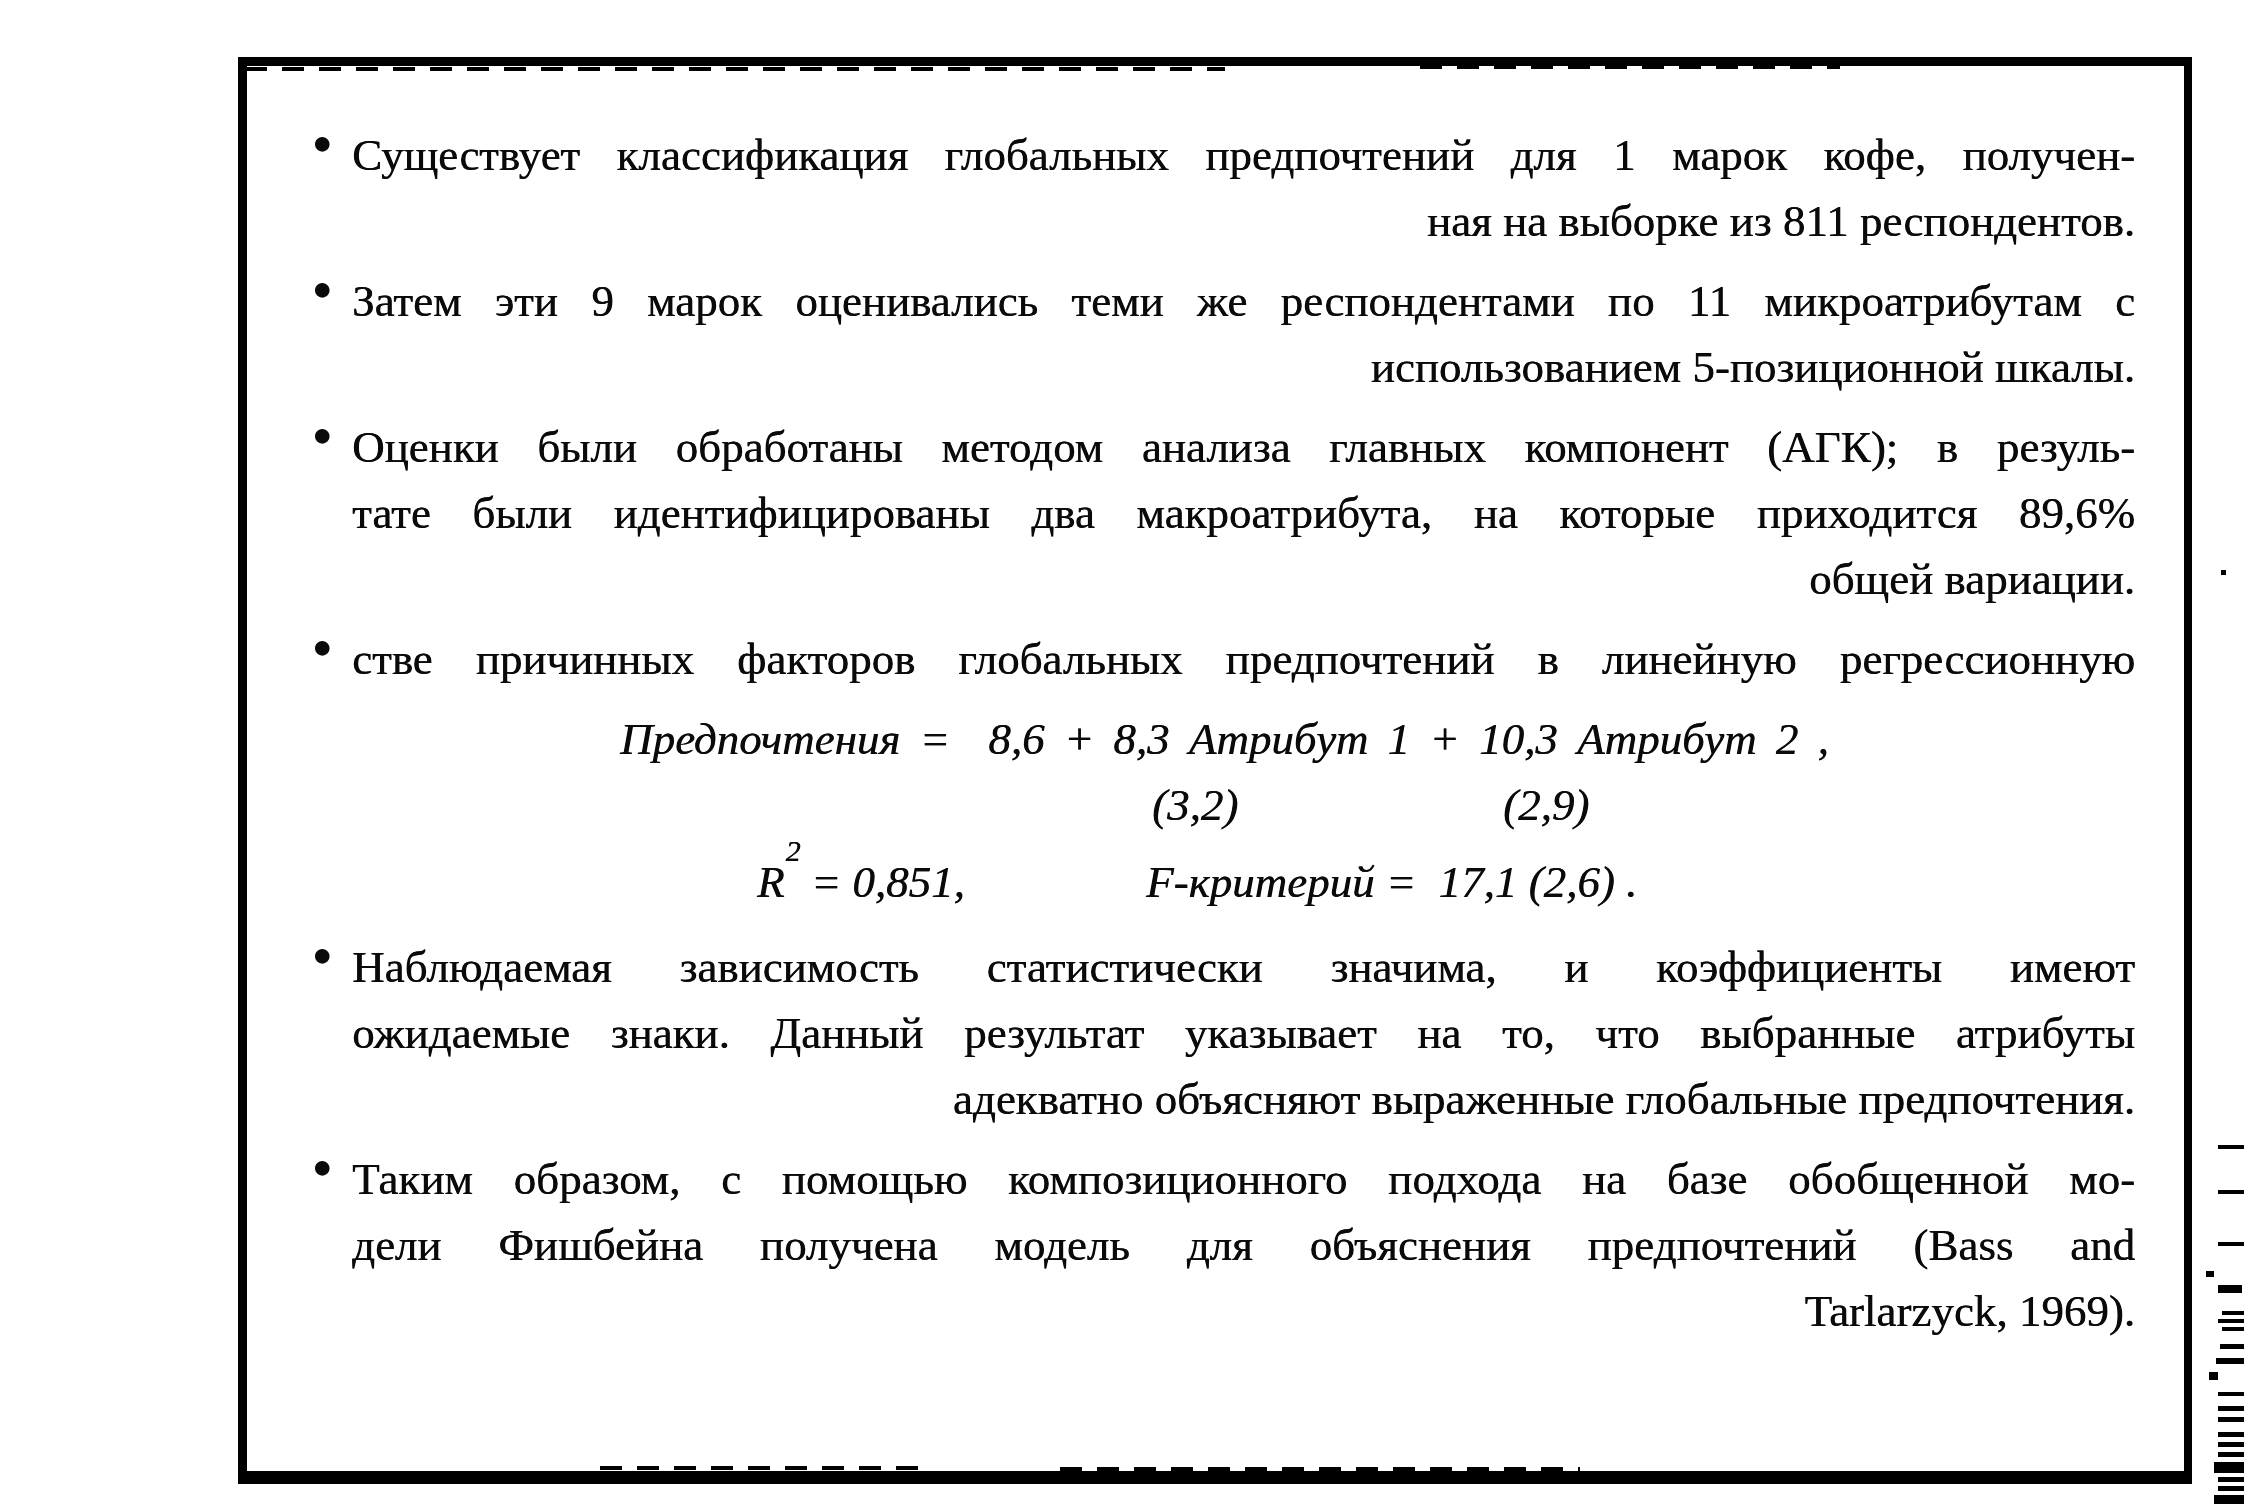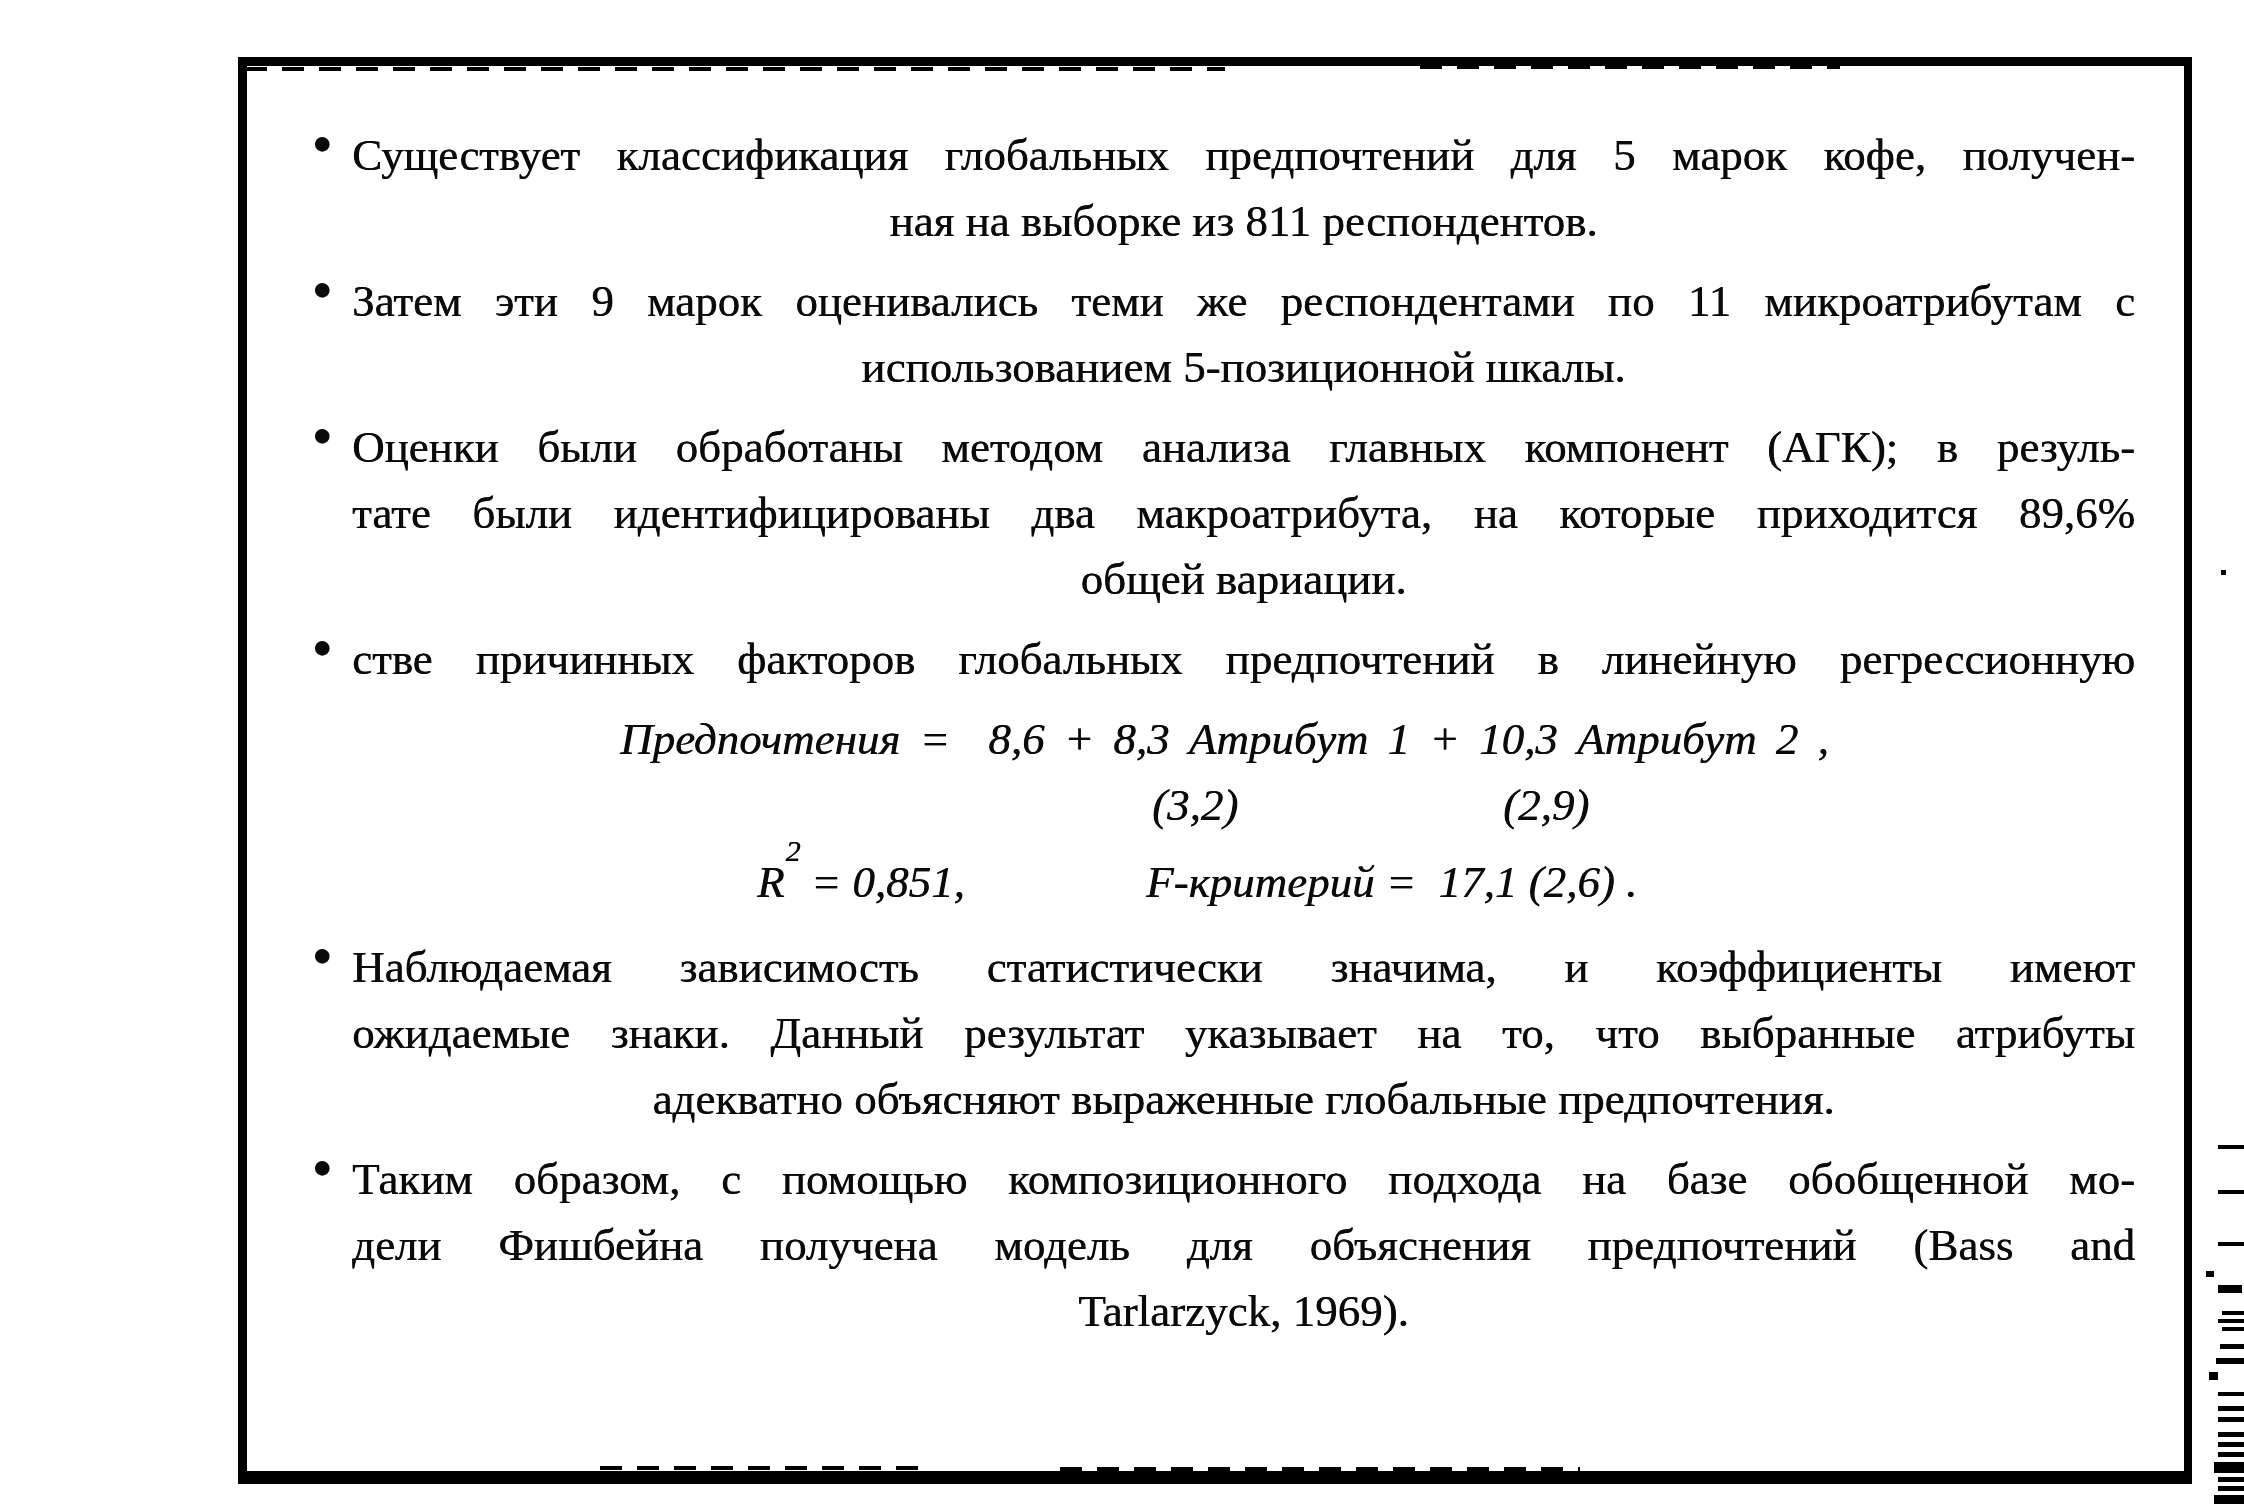--- a/index.html
+++ b/index.html
@@ -31,21 +31,21 @@
   .marker{
     position:absolute;left:-40px;top:4px;
     font-size:34px;line-height:34px;
   }
   .tline{
     font-size:45px;line-height:66px;
     text-shadow:0.5px 0 0 currentColor;
     white-space:normal;
   }
   .jline{text-align:justify;text-align-last:justify;}
-  .lline{text-align:center;}
+  .lline{text-align:right;}
 
   .formula-block{margin-top:6px;margin-bottom:16px;font-style:italic;}
   .eq-line{
     margin-left:268px;
     font-size:45px;line-height:66px;
     word-spacing:8px;
     text-shadow:0.5px 0 0 currentColor;
     white-space:nowrap;
   }
   .se-line{position:relative;height:66px;font-size:45px;line-height:66px;text-shadow:0.5px 0 0 currentColor;}
@@ -61,21 +61,21 @@
 </style>
 </head>
 <body>
 
 <div class="page">
 
   <div class="frame">
 
     <div class="bullet">
       <span class="marker">●</span>
-      <div class="tline jline">Существует классификация глобальных предпочтений для 5 марок кофе, получен-</div>
+      <div class="tline jline">Существует классификация глобальных предпочтений для 1 марок кофе, получен-</div>
       <div class="tline lline">ная на выборке из 811 респондентов.</div>
     </div>
 
     <div class="bullet">
       <span class="marker">●</span>
       <div class="tline jline">Затем эти 9 марок оценивались теми же респондентами по 11 микроатрибутам с</div>
       <div class="tline lline">использованием 5-позиционной шкалы.</div>
     </div>
 
     <div class="bullet">

